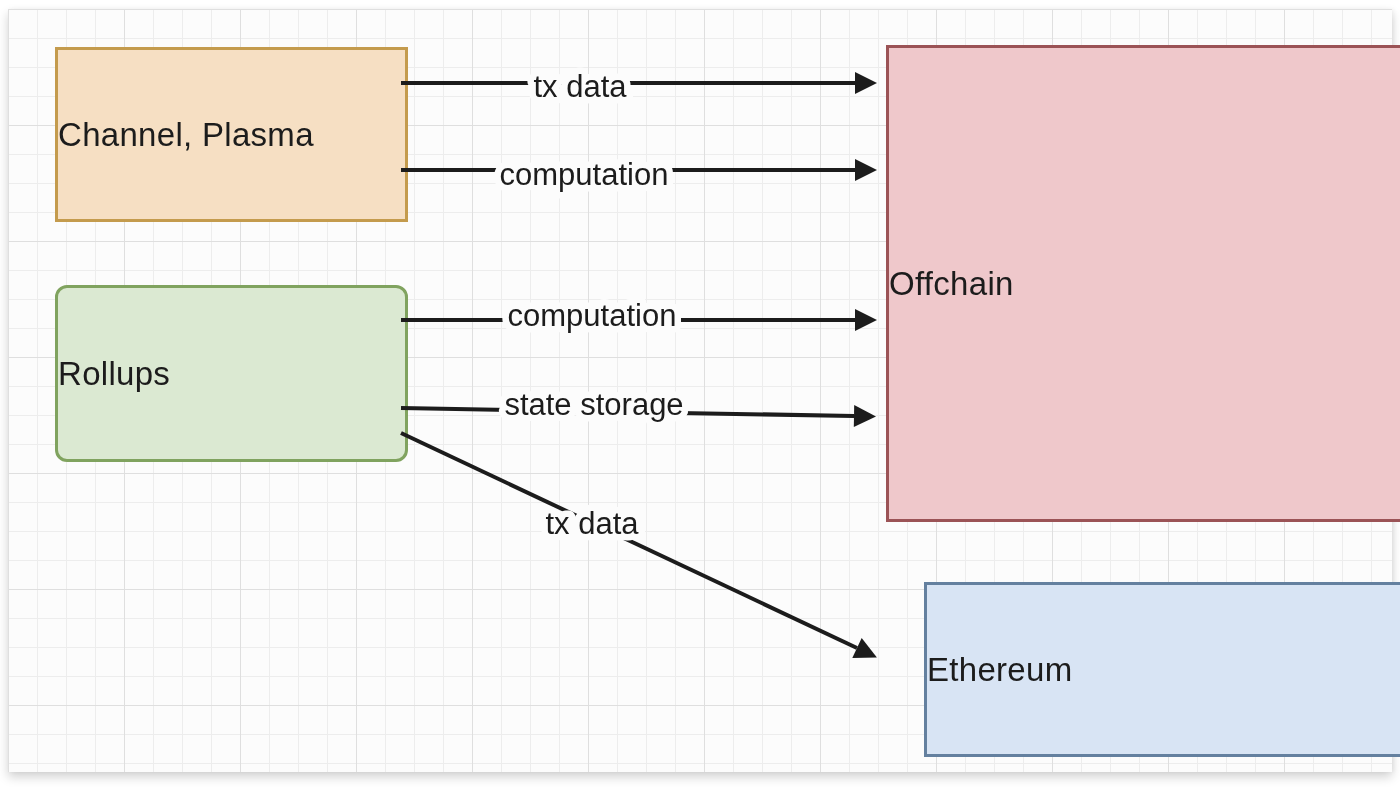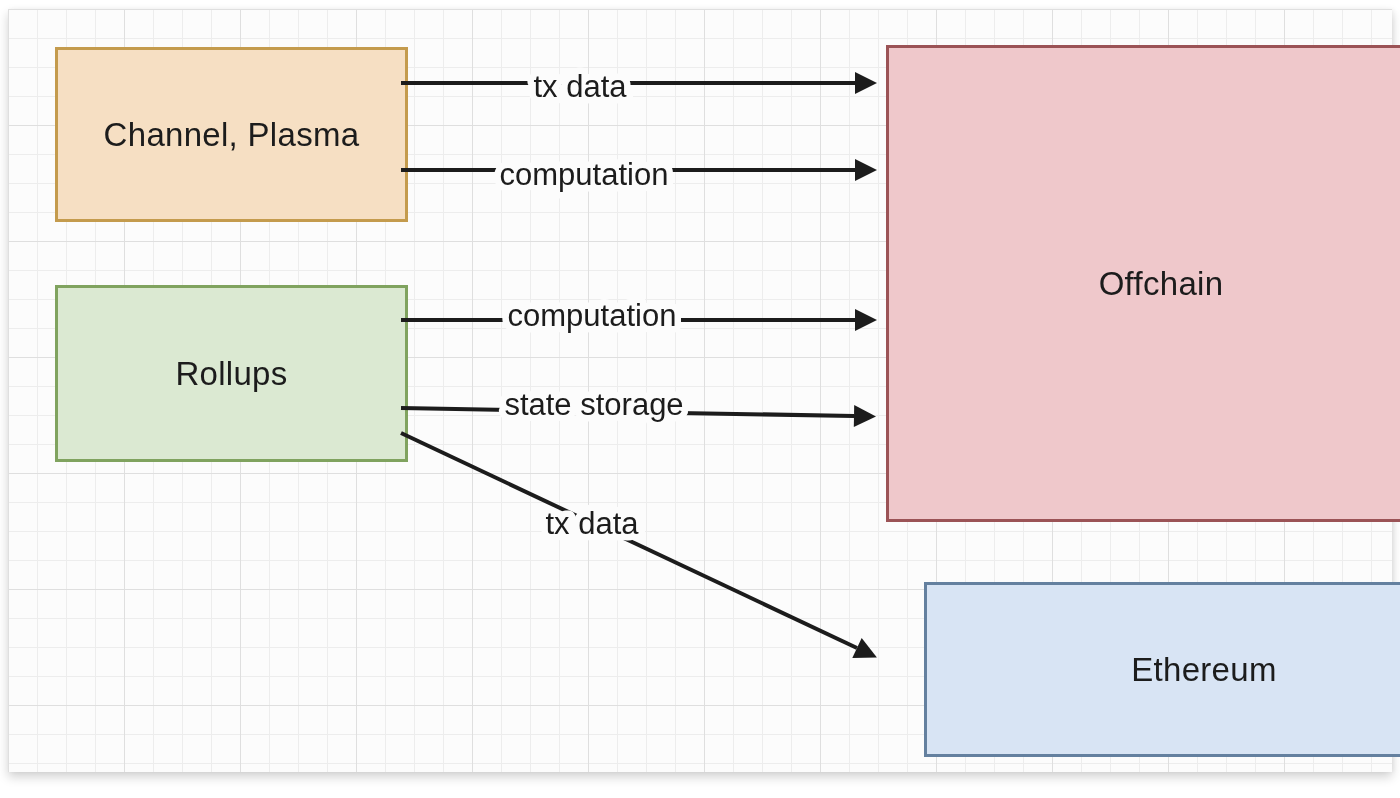--- a/index.html
+++ b/index.html
@@ -32,21 +32,21 @@
       linear-gradient(to bottom, #EDEDED 1px, transparent 1px);
     background-size: 116px 116px, 116px 116px, 29px 29px, 29px 29px;
     box-shadow: 0 5px 10px rgba(0,0,0,0.18), 2px 0 4px rgba(0,0,0,0.04);
   }
   .node {
     position: absolute;
     box-sizing: border-box;
     border: 3px solid #000;
     display: flex;
     align-items: center;
-    justify-content: center;
+    justify-content: flex-start;
     font-size: 33px;
     color: #1C1C1C;
     letter-spacing: 0.3px;
   }
   .node-channel-plasma { left: 47px;  top: 38px;  width: 353px; height: 175px; }
   .node-rollups        { left: 47px;  top: 276px; width: 353px; height: 177px; }
   .node-offchain       { left: 878px; top: 36px;  width: 550px; height: 477px; }
   .node-ethereum       { left: 916px; top: 573px; width: 560px; height: 175px; }
   .edges-layer {
     position: absolute;
@@ -76,21 +76,21 @@
 </head>
 <body>
 
 <div class="page">
   <div class="canvas">
 
     <div class="node node-channel-plasma" style="background: rgb(246, 223, 195); border-color: rgb(196, 155, 77);">
       <span>Channel, Plasma</span>
     </div>
 
-    <div class="node node-rollups" style="background: rgb(219, 233, 210); border-color: rgb(128, 163, 95);">
+    <div class="node node-rollups" style="background: rgb(219, 233, 210); border-color: rgb(128, 163, 95); border-radius: 12px;">
       <span>Rollups</span>
     </div>
 
     <div class="node node-offchain" style="background: rgb(239, 200, 203); border-color: rgb(155, 83, 86);">
       <span>Offchain</span>
     </div>
 
     <div class="node node-ethereum" style="background: rgb(216, 228, 244); border-color: rgb(100, 128, 159);">
       <span>Ethereum</span>
     </div>

